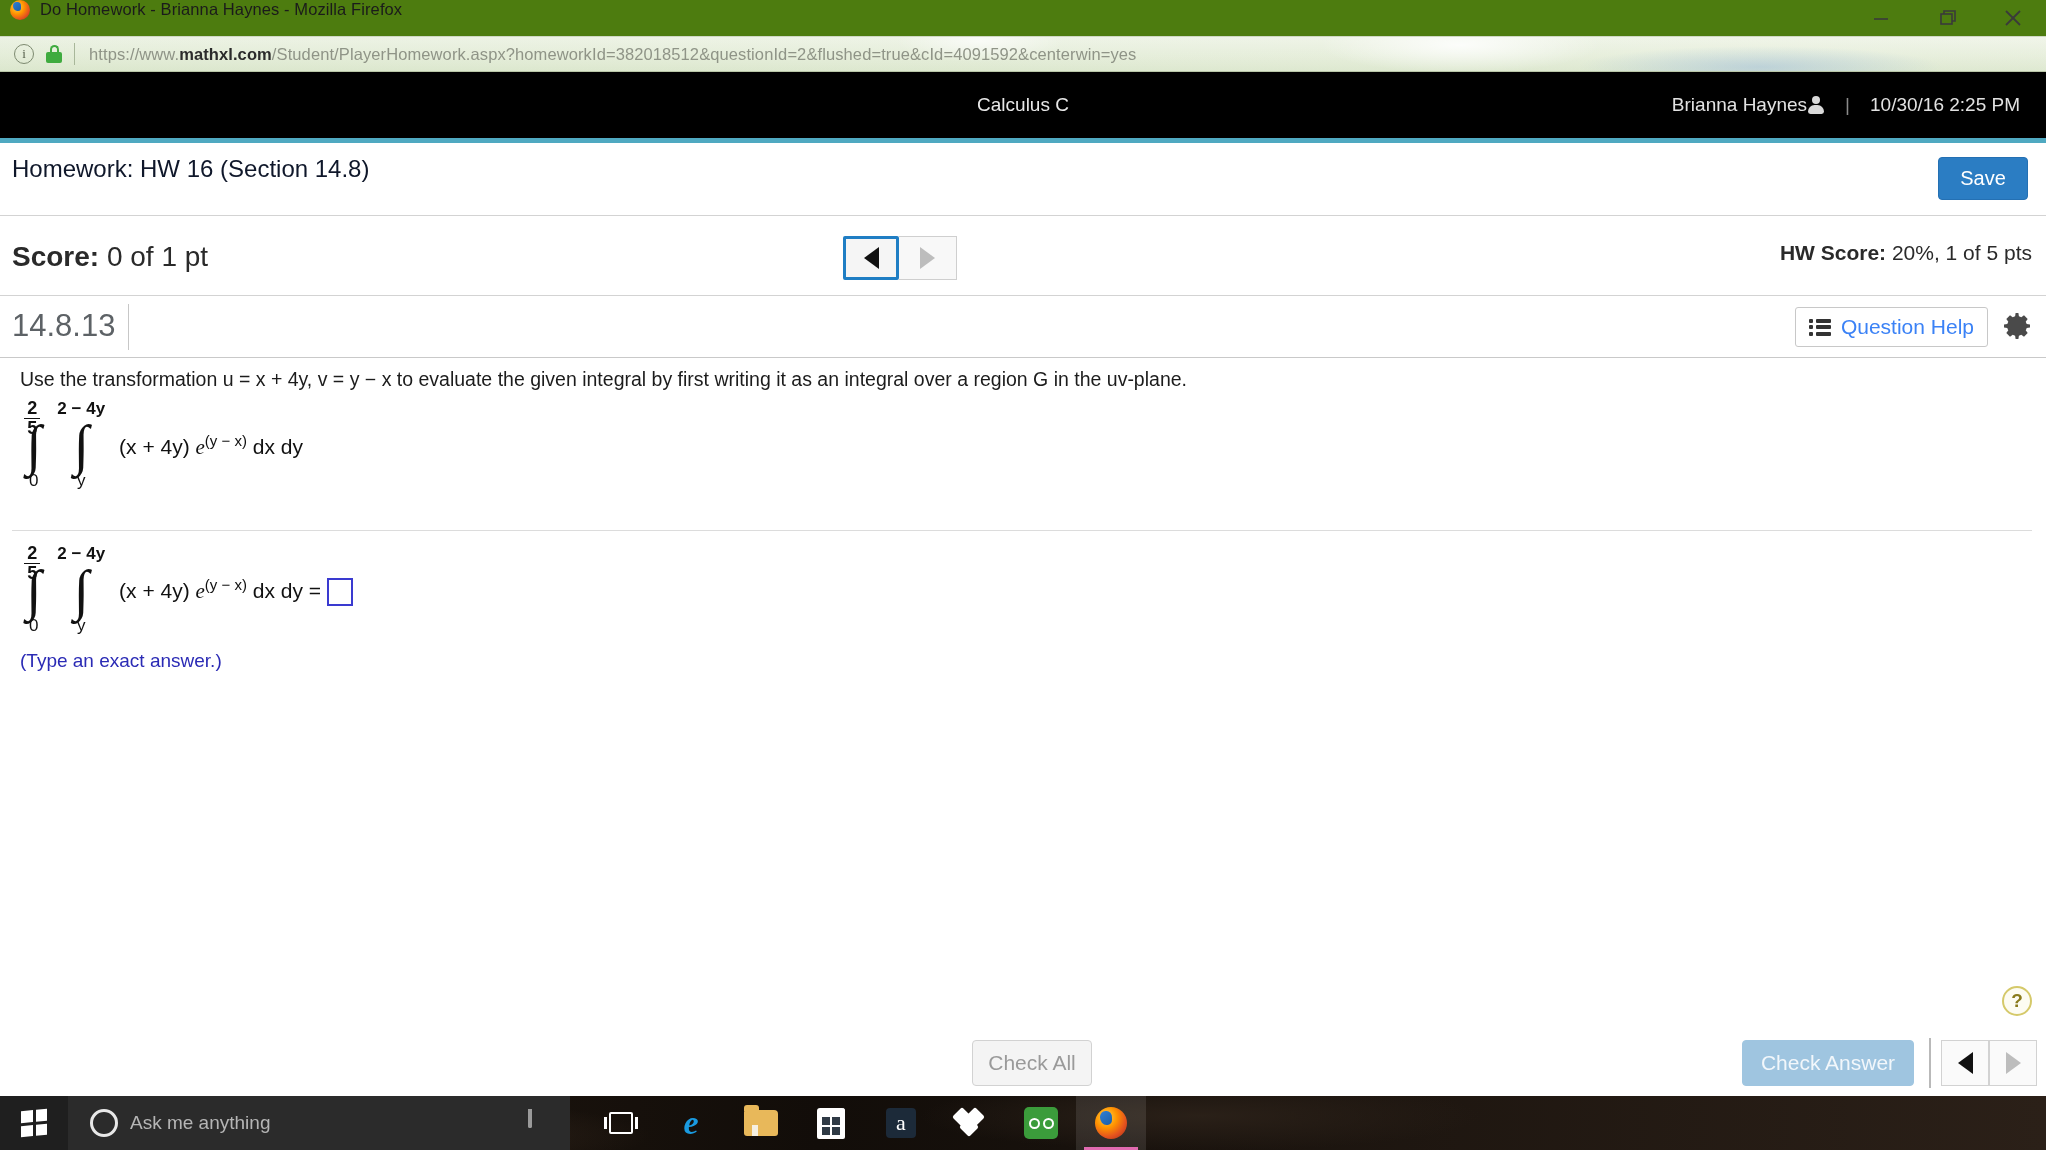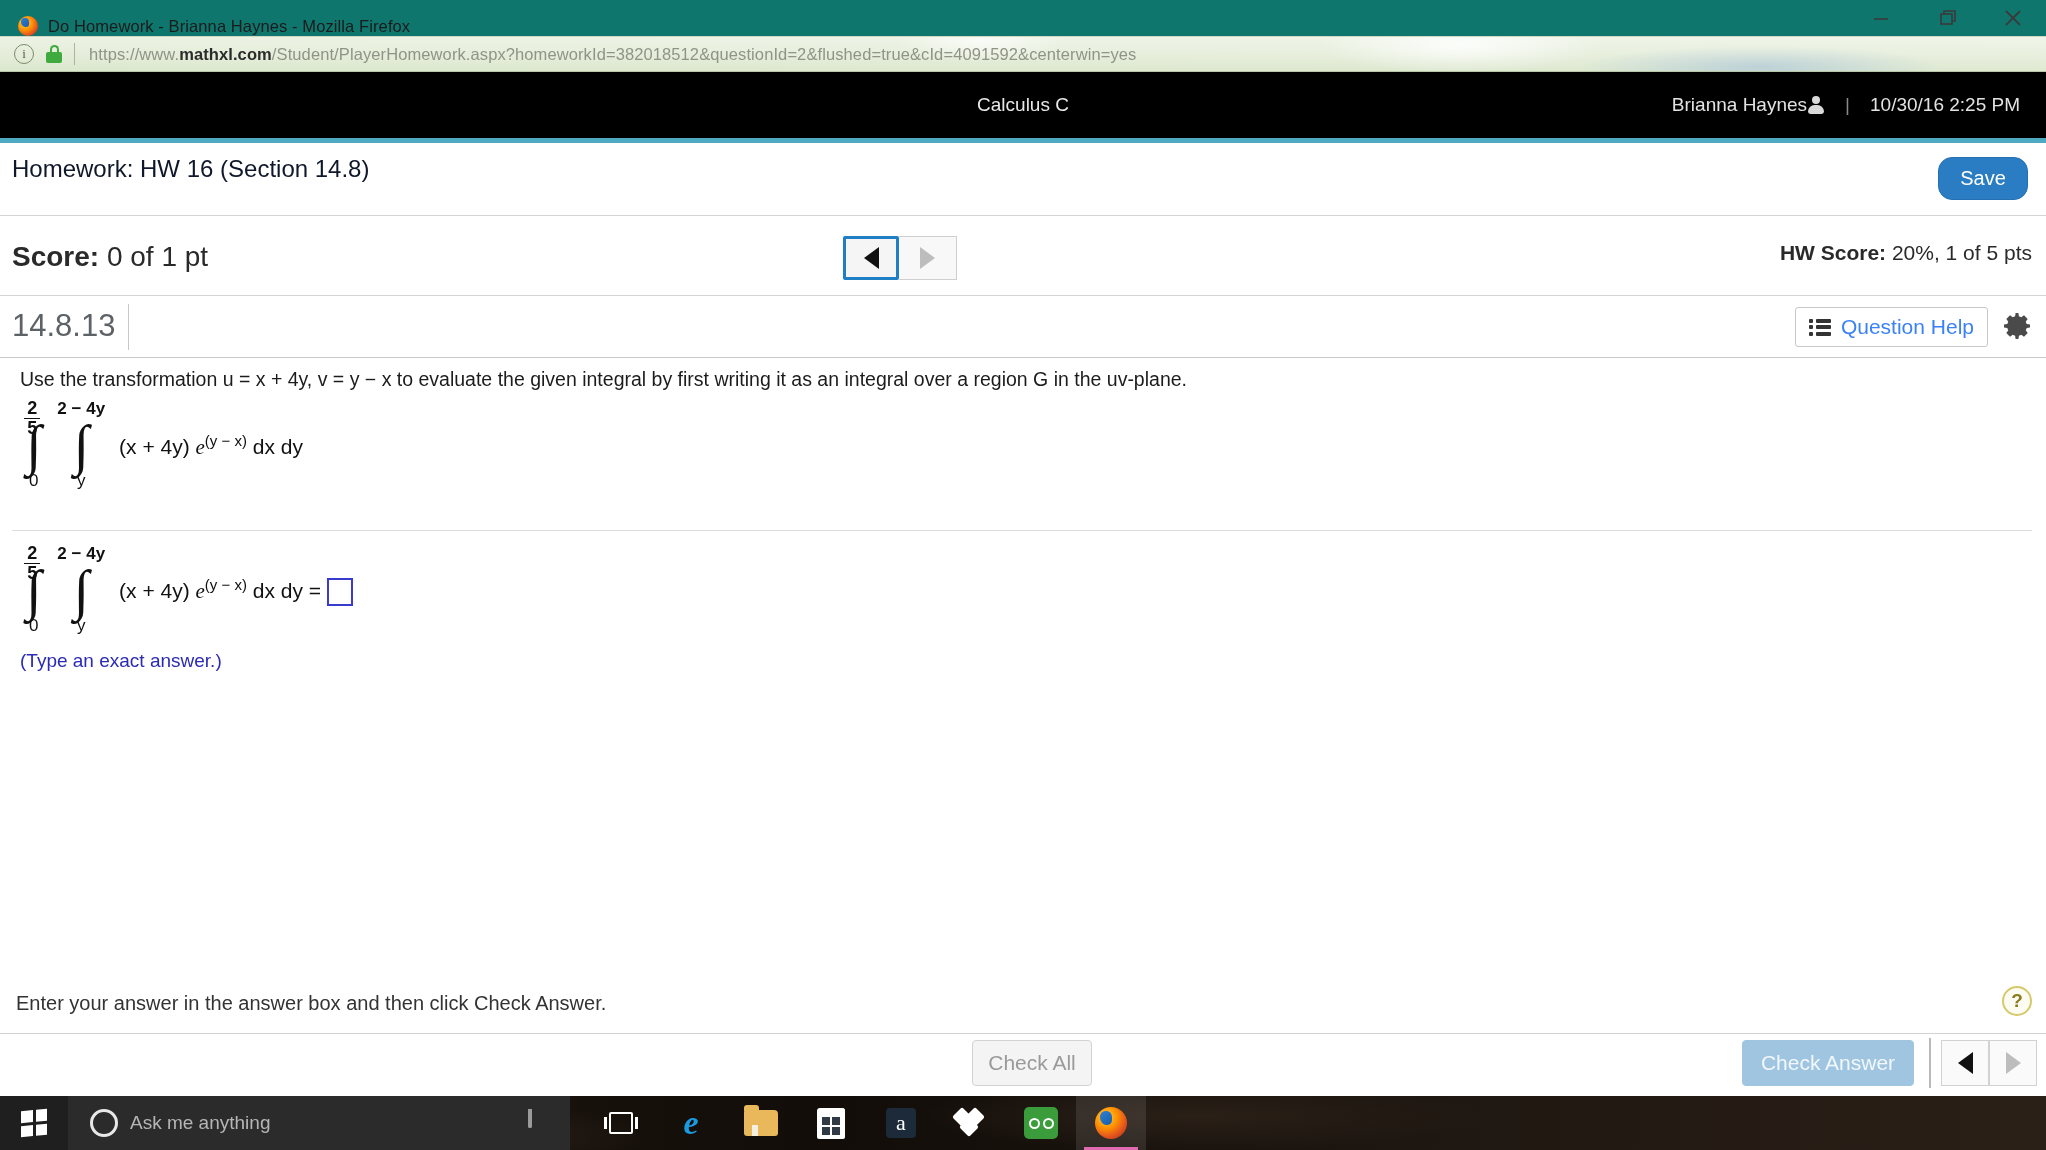--- a/index.html
+++ b/index.html
@@ -7,22 +7,22 @@
     width: 2046px; height: 1150px;
     font-family: "Liberation Sans", sans-serif;
     background: #fff;
     overflow: hidden;
   }
   #root { position: relative; width: 2046px; height: 1150px; }
 
   
   .titlebar {
     position: absolute; left: 0; top: 0; width: 2046px; height: 36px;
-    background: #0f766e;
-    display: flex; align-items: flex-end; padding-left: 8px;
+    background: #4d7c0f;
+    display: flex; align-items: flex-start;
   }
   .ff-logo {
     width: 20px; height: 20px; margin-left: 10px; margin-right: 10px;
     border-radius: 50%;
     background: radial-gradient(circle at 35% 35%, #ffd24d 0%, #ff9500 38%, #e4511f 68%, #9c2b14 100%);
     position: relative; flex: none;
   }
   .ff-logo::after {
     content: ""; position: absolute; left: 3px; top: 2px; width: 8px; height: 9px;
     border-radius: 50% 50% 40% 60%;
@@ -103,21 +103,21 @@
     position: absolute; left: 0; top: 143px; width: 2046px; height: 73px;
     background: #fff; border-bottom: 1px solid #d3d3d3;
   }
   .hw-title {
     position: absolute; left: 12px; top: 12px;
     font-size: 24px; color: #0f172a; font-weight: 400; white-space: nowrap;
   }
   .save-button {
     position: absolute; right: 18px; top: 14px;
     width: 90px; height: 43px; background: #2b7dc3; color: #fff;
-    border: 1px solid #2470b3; border-radius: 14px;
+    border: 1px solid #2470b3; border-radius: 4px;
     font-size: 20px; display: flex; align-items: center; justify-content: center;
     font-family: "Liberation Sans", sans-serif;
   }
 
   
   .score-row {
     position: absolute; left: 0; top: 216px; width: 2046px; height: 80px;
     background: #fff; border-bottom: 1px solid #d3d3d3;
   }
   .score-left {
@@ -451,23 +451,20 @@
         </div>
         <div class="integrand" style="margin-left:14px">
           <span>(x + 4y) </span><i>e</i><sup>(y − x)</sup><span> dx dy =</span><span class="ans-blank"></span>
         </div>
       </div>
     </div>
 
     <div class="exact-note" style="left:20px; top:292px;">(Type an exact answer.)</div>
   </div>
 
-  <div class="footer-msg-wrap">
-    <div class="footer-msg">Enter your answer in the answer box and then click Check Answer.</div>
-  </div>
   <div class="help-q">?</div>
 
   <div class="clear-all">Check All</div>
   <div class="check-answer">Check Answer</div>
   <div class="nav-sep"></div>
   <div class="nav-prev">
     <div class="tri-left"></div>
   </div>
   <div class="nav-next">
     <div class="tri-right"></div>

